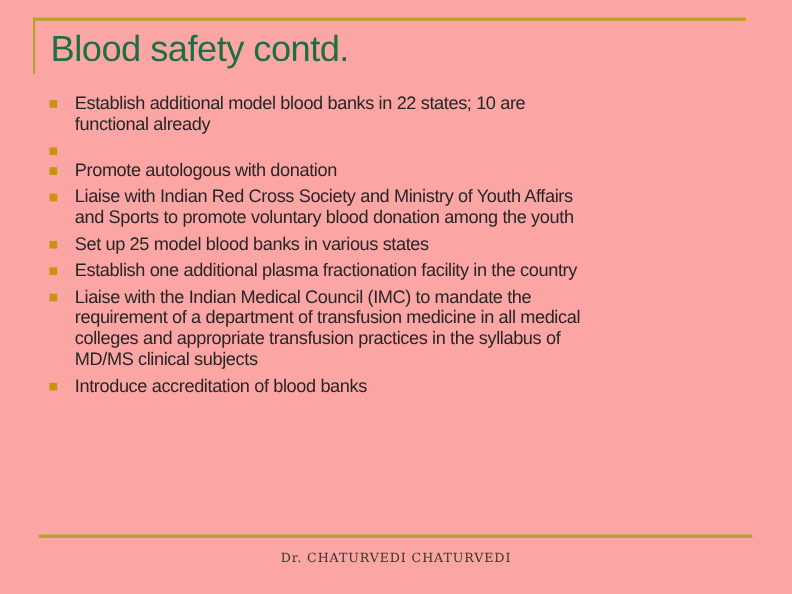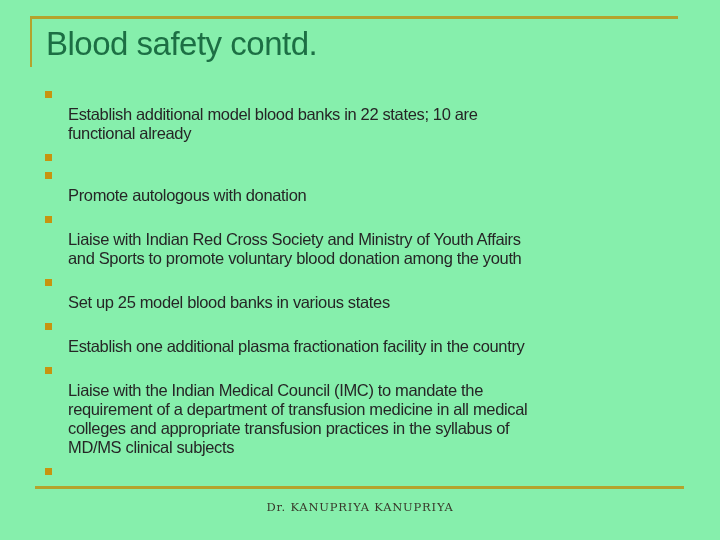--- a/index.html
+++ b/index.html
@@ -8,21 +8,21 @@
   }
   body {
     width: 720px;
     height: 540px;
     overflow: hidden;
   }
   .slide {
     position: relative;
     width: 720px;
     height: 540px;
-    background: #86efac;
+    background: #fca5a5;
     font-family: "Liberation Sans", sans-serif;
   }
   .rule {
     position: absolute;
     background: #B4A32C;
   }
   .rule-top {
     left: 30px;
     top: 16px;
     width: 648px;
@@ -71,21 +71,20 @@
     height: 7px;
     margin: 6px 16px 0 0;
     background: #C7940F;
   }
   .bullet-text {
     font-size: 16.5px;
     line-height: 19px;
     letter-spacing: -0.35px;
     color: #262626;
     white-space: pre-line;
-    margin-top: 20px;
   }
   .footer {
     position: absolute;
     left: 0;
     top: 500px;
     width: 100%;
     text-align: center;
     font-family: "DejaVu Serif", "Liberation Serif", serif;
     font-size: 11.5px;
     letter-spacing: 0.8px;
@@ -129,18 +128,19 @@
       </li>
       <li class="bullet-item">
         <span class="bullet-marker"></span>
         <span class="bullet-text">Liaise with the Indian Medical Council (IMC) to mandate the
 requirement of a department of transfusion medicine in all medical
 colleges and appropriate transfusion practices in the syllabus of
 MD/MS clinical subjects</span>
       </li>
       <li class="bullet-item">
         <span class="bullet-marker"></span>
+        <span class="bullet-text">Introduce accreditation of blood banks</span>
       </li>
     </ul>
 
   <div class="rule rule-bottom"></div>
-  <div class="footer">Dr. KANUPRIYA KANUPRIYA</div>
+  <div class="footer">Dr. CHATURVEDI CHATURVEDI</div>
 </div>
 
 </body></html>

